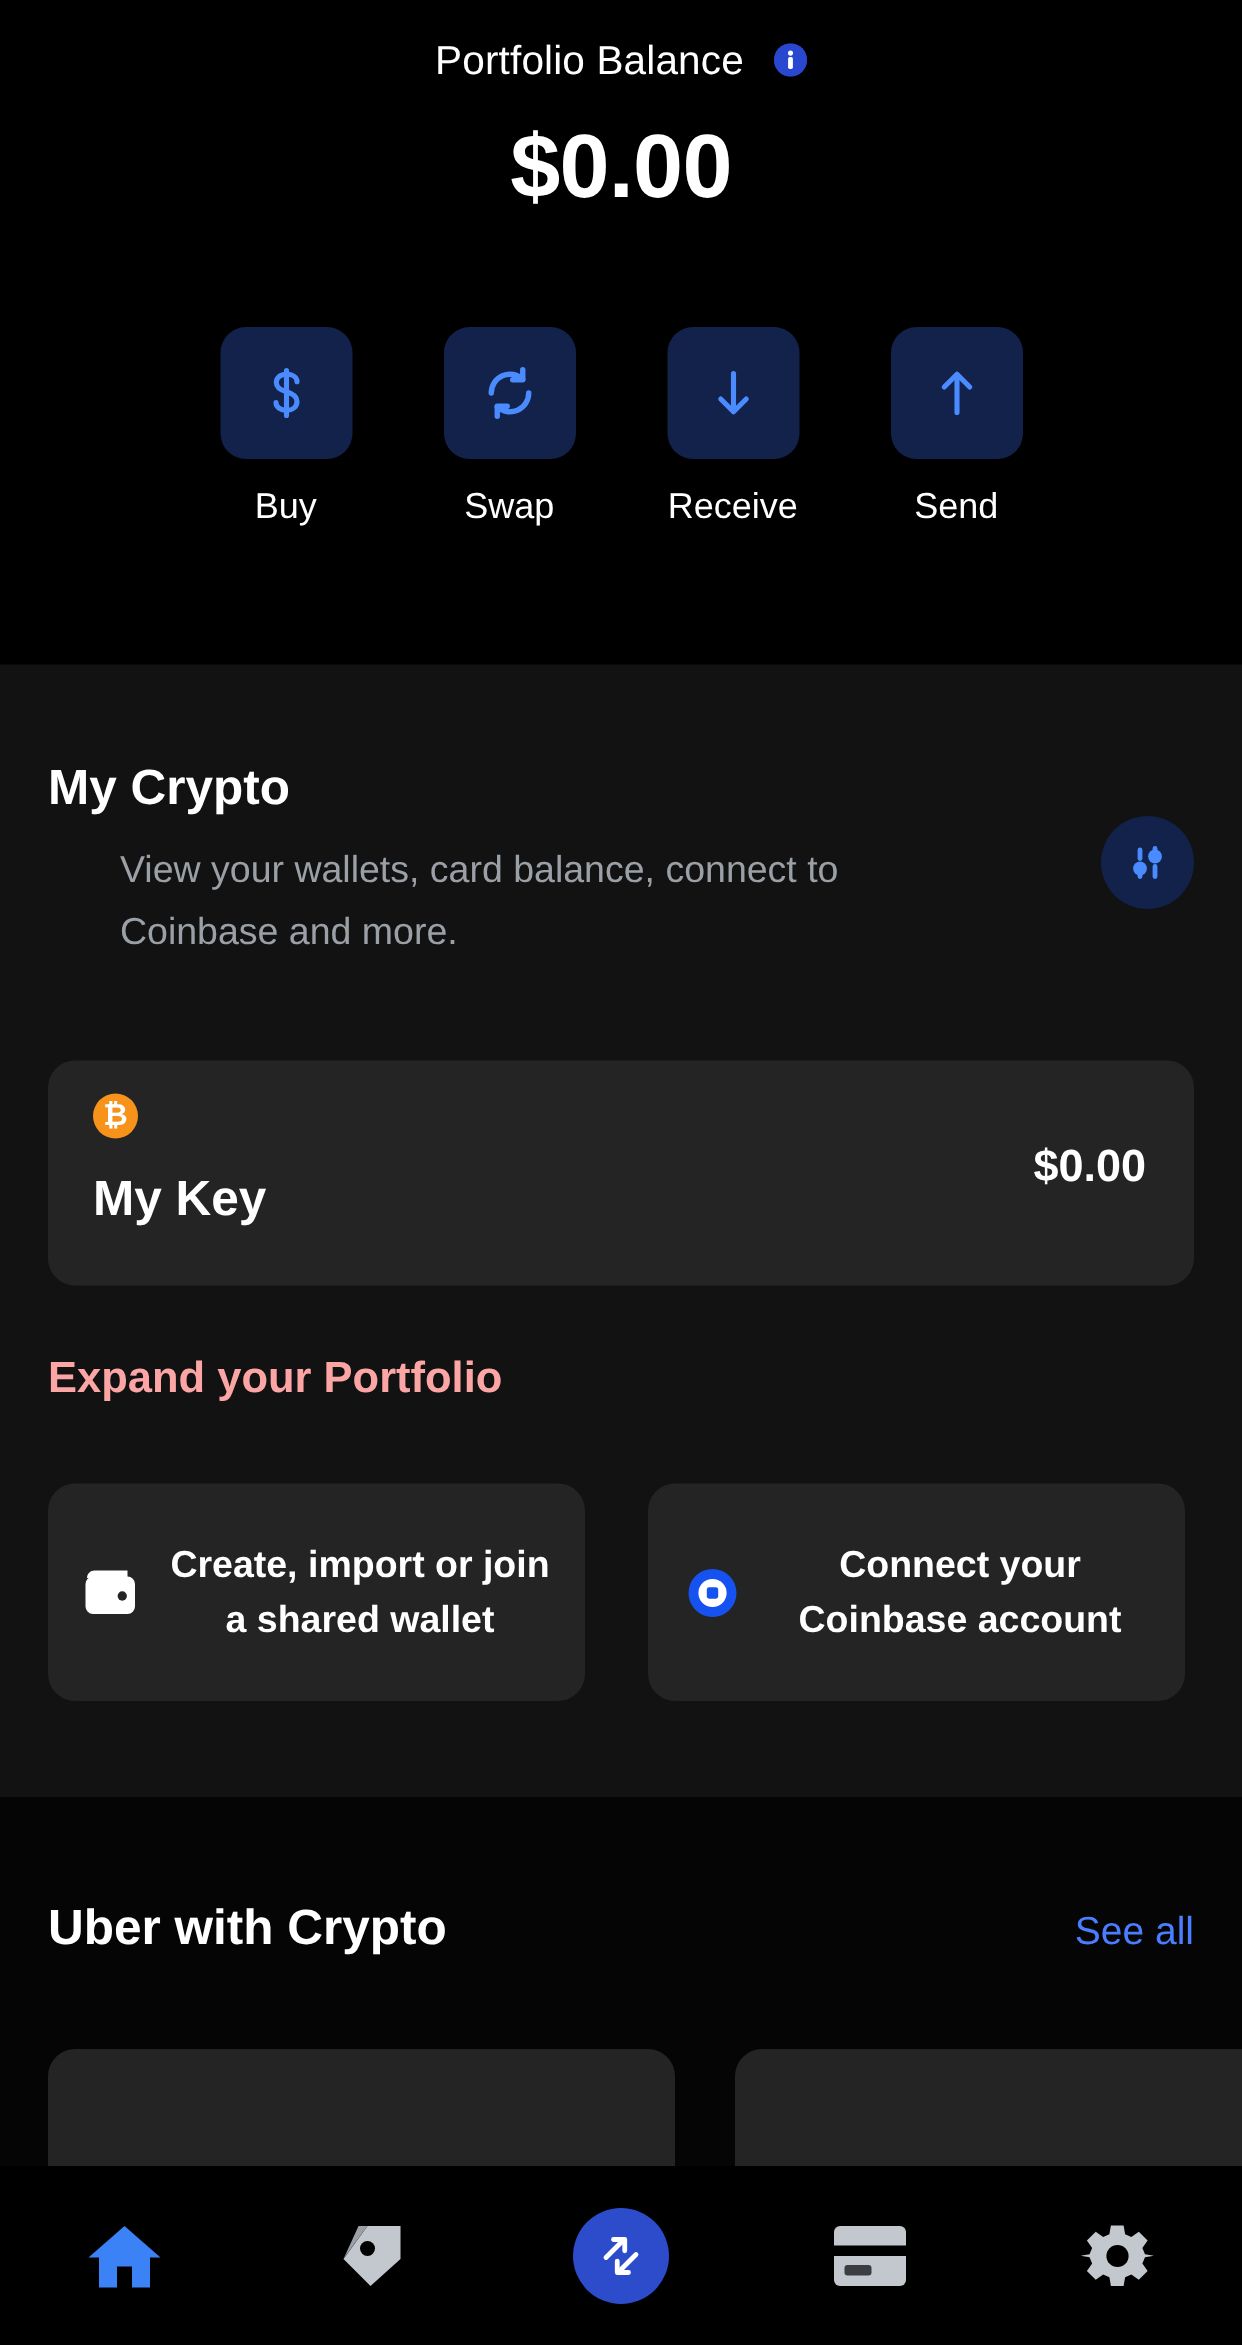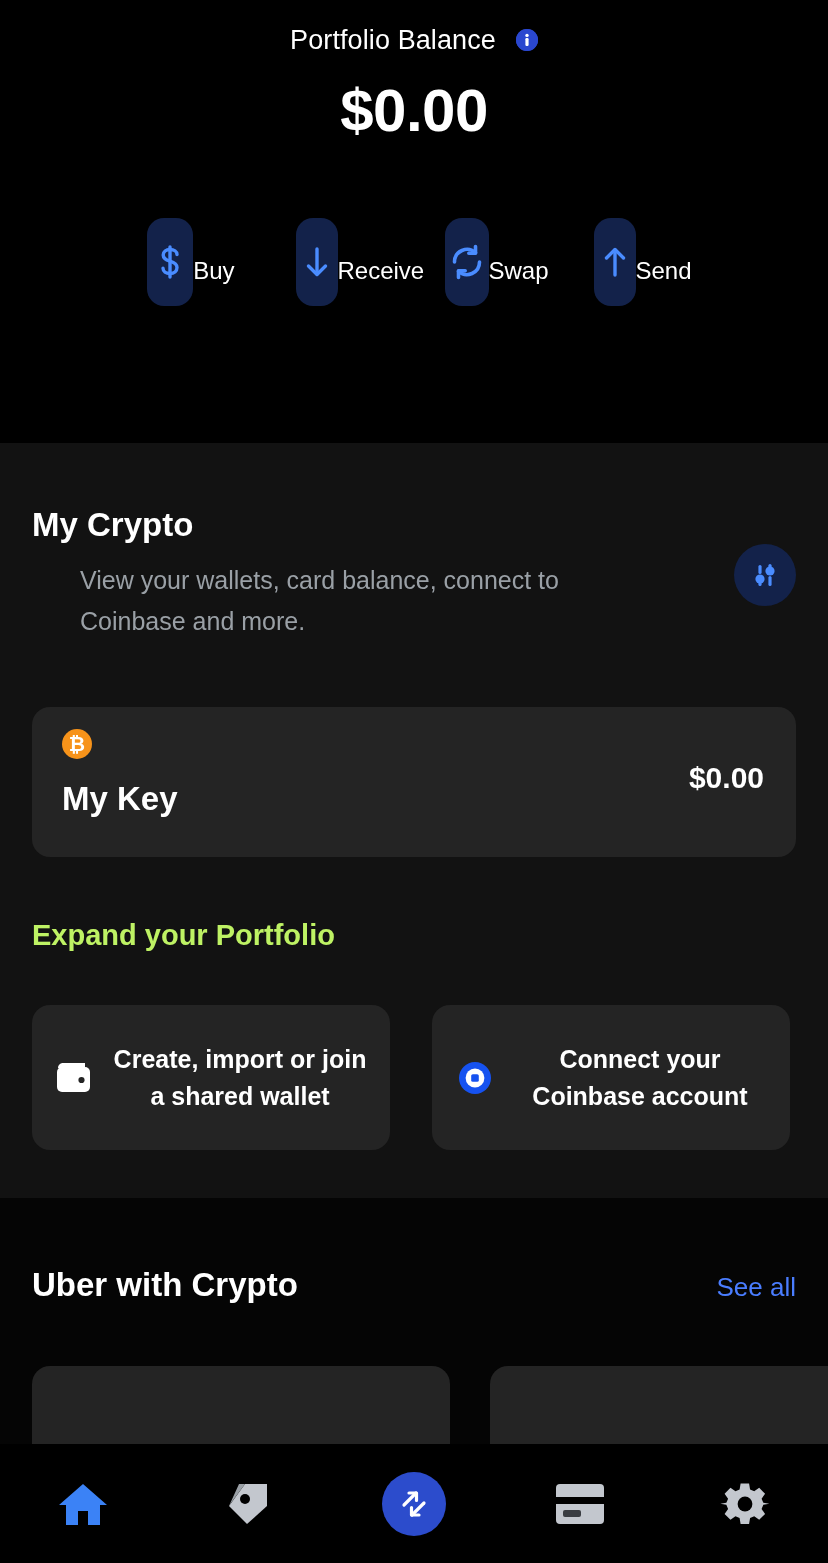--- a/index.html
+++ b/index.html
@@ -61,21 +61,21 @@
   
   .actions-row {
     display: flex;
     justify-content: center;
     gap: 61px;
     margin-top: 73px;
   }
   .action-item {
     width: 88px;
     display: flex;
-    flex-direction: row;
+    flex-direction: column;
     align-items: center;
   }
   .action-tile {
     width: 88px;
     height: 88px;
     border-radius: 17px;
     background: #13224a;
     display: flex;
     align-items: center;
     justify-content: center;
@@ -158,24 +158,24 @@
     position: absolute;
     right: 32px;
     top: 54px;
     font-size: 30px;
     font-weight: bold;
     color: #ffffff;
   }
 
   
   .expand-title {
-    margin-top: 62px;
+    margin-top: 46px;
     font-size: 29px;
     font-weight: bold;
-    color: #bef264;
+    color: #fca5a5;
   }
   .expand-row {
     display: flex;
     gap: 42px;
     margin-top: 53px;
     text-align: center;
   }
   .expand-card {
     width: 358px;
     height: 145px;
@@ -310,38 +310,38 @@
           <svg width="42" height="42" viewBox="0 0 42 42" fill="none" stroke="#4a8cff" stroke-width="3.4" stroke-linecap="round" stroke-linejoin="round">
             <path d="M21 6 V36"></path>
             <path d="M28 13.5 C28 10.4 25 8.5 21 8.5 C17 8.5 14.2 10.6 14.2 14 C14.2 17.4 17 19 21 20.2 C25 21.4 28 23 28 26.6 C28 30.2 25 32.5 21 32.5 C17 32.5 14 30.4 14 27.3"></path>
           </svg>
         </div>
         <div class="action-label">Buy</div>
       </div>
 
       <div class="action-item">
         <div class="action-tile">
-          <svg width="42" height="42" viewBox="0 0 42 42" fill="none" stroke="#4a8cff" stroke-width="3.4" stroke-linecap="round" stroke-linejoin="round">
-            <path d="M21 8 V33"></path>
-            <path d="M12.5 25 L21 33.5 L29.5 25"></path>
-          </svg>
-        </div>
-        <div class="action-label">Receive</div>
-      </div>
-
-      <div class="action-item">
-        <div class="action-tile">
           <svg width="44" height="44" viewBox="0 0 44 44" fill="none" stroke="#4a8cff" stroke-width="3.6" stroke-linecap="round" stroke-linejoin="round">
             <path d="M34.5 22 A12.5 12.5 0 0 1 13.5 31.2"></path>
             <path d="M9.5 22 A12.5 12.5 0 0 1 30.5 12.8"></path>
             <path d="M30.5 6.5 L30.5 13.2 L23.8 13.2"></path>
             <path d="M13.5 37.5 L13.5 30.8 L20.2 30.8"></path>
           </svg>
         </div>
         <div class="action-label">Swap</div>
+      </div>
+
+      <div class="action-item">
+        <div class="action-tile">
+          <svg width="42" height="42" viewBox="0 0 42 42" fill="none" stroke="#4a8cff" stroke-width="3.4" stroke-linecap="round" stroke-linejoin="round">
+            <path d="M21 8 V33"></path>
+            <path d="M12.5 25 L21 33.5 L29.5 25"></path>
+          </svg>
+        </div>
+        <div class="action-label">Receive</div>
       </div>
 
       <div class="action-item">
         <div class="action-tile">
           <svg width="42" height="42" viewBox="0 0 42 42" fill="none" stroke="#4a8cff" stroke-width="3.4" stroke-linecap="round" stroke-linejoin="round">
             <path d="M21 34 V9"></path>
             <path d="M12.5 17 L21 8.5 L29.5 17"></path>
           </svg>
         </div>
         <div class="action-label">Send</div>

